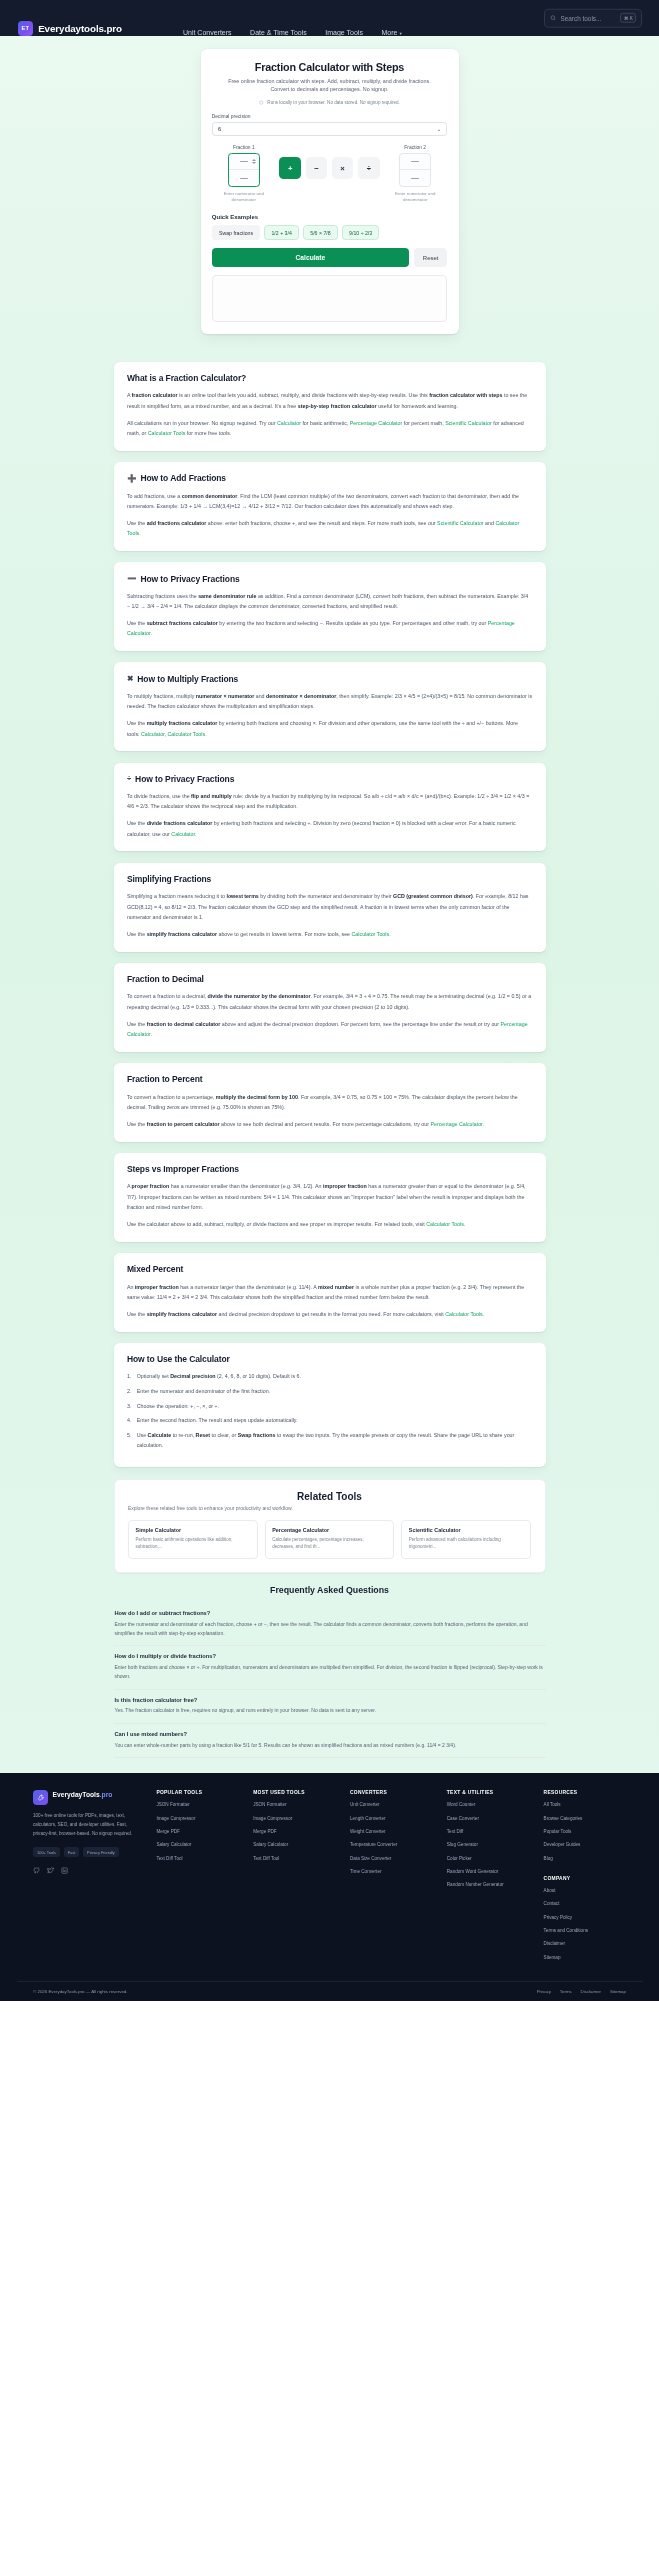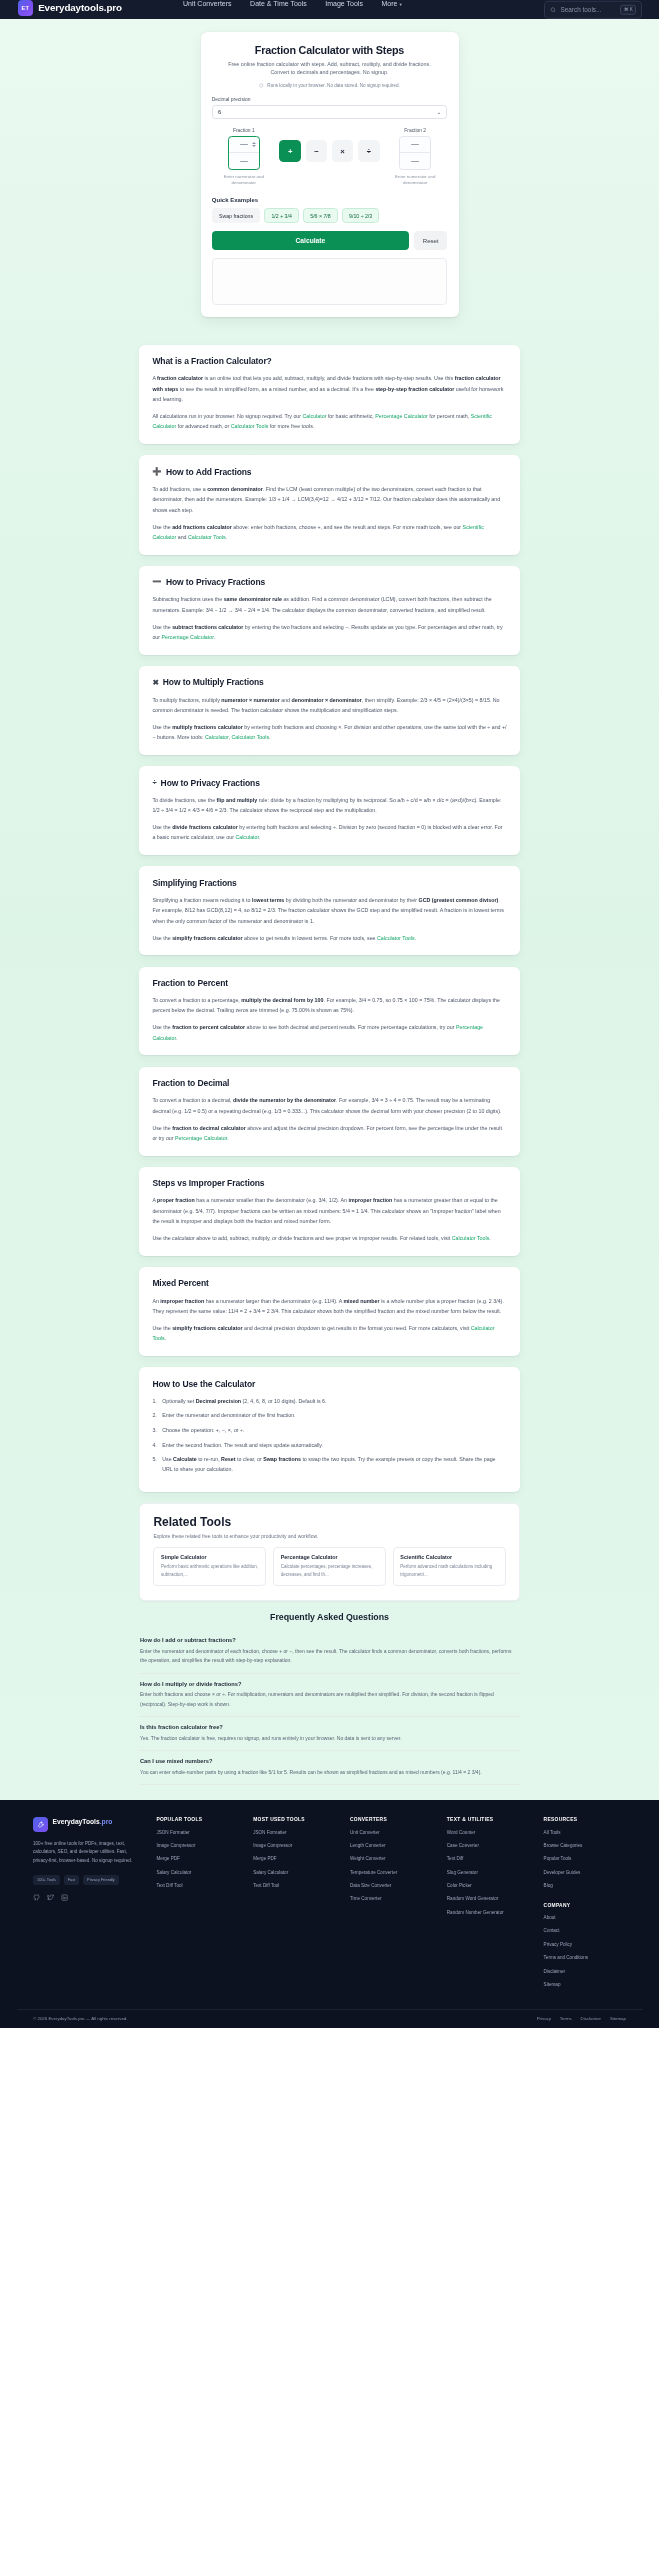--- a/index.html
+++ b/index.html
@@ -7,23 +7,23 @@
     width: 659px;
     font-family: "Liberation Sans", sans-serif;
     background: #ffffff;
     color: #1f2937;
     -webkit-font-smoothing: antialiased;
   }
 
   
   .navbar {
     background: #141b2d;
-    height: 19px;
+    height: 36px;
     display: flex;
-    align-items: flex-start;
+    align-items: flex-end;
     padding: 0 17.5px;
     position: relative;
   }
   .brand { display: flex; align-items: center; gap: 5.2px; }
   .brand-badge {
     width: 15.5px; height: 15.5px; border-radius: 4.1px;
     background: linear-gradient(135deg,#4f63e8 0%, #7b4ff0 60%, #8b5cf6 100%);
     color:#fff; font-size: 5.7px; font-weight: 700;
     display:flex; align-items:center; justify-content:center;
     letter-spacing:0.2px;
@@ -116,21 +116,21 @@
   .btn-reset {
     width: 33px; height:19.6px; border-radius:4.1px; background:#f1f2f4; color:#3b4252;
     font-size:6px; border:none; cursor:pointer;
   }
   .result-panel {
     margin-top: 7.2px; height: 47px; border:0.5px solid #e7eaef; border-radius:4.6px; background:#fdfdfe;
   }
 
   
   .content { background: linear-gradient(180deg,#e4f7ec 0%, #ddf5e7 40%, #e3f7ec 100%); padding: 12.4px 0 14.4px; }
-  .wrap { width: 381px; margin: 0 auto; }
+  .wrap { width: 432px; margin: 0 auto; }
   .sec-card {
     background:#ffffff; border-radius: 5.7px; padding: 11.3px 13.4px 12.4px;
     box-shadow: 0 0.5px 1px rgba(16,24,40,.06), 0 3.1px 9.3px rgba(16,24,40,.045);
     margin-bottom: 11.3px;
   }
   .sec-h2 {
     font-size: 8.5px; font-weight: 700; color:#151d2e; letter-spacing:-0.1px;
     display:flex; align-items:center; gap:4.1px; margin-bottom: 7.2px;
   }
   .sec-icon { font-size: 7.7px; color:#3d4655; line-height:1; }
@@ -149,21 +149,21 @@
   }
   .steps li b { color:#222b3a; font-weight:700; }
 
   
   .related-card {
     background:#ffffff; border-radius: 5.7px; padding: 11.3px 13.4px 13.4px;
     border:0.5px solid #eceff3;
     box-shadow: 0 0.5px 1px rgba(16,24,40,.04);
     margin-bottom: 11.3px;
   }
-  .related-h { font-size:12px; font-weight:700; color:#151d2e; margin-bottom: 3.6px; }
+  .related-h { font-size:10px; font-weight:700; color:#151d2e; margin-bottom: 3.6px; text-align: center; }
   .related-sub { font-size: 5px; color:#6b7484; margin-bottom: 8.2px; }
   .tool-grid { display:grid; grid-template-columns: repeat(3,1fr); gap: 6.7px; }
   .tool-card { border:0.5px solid #e8ebf0; border-radius: 4.1px; padding: 6.2px 6.7px 7.2px; }
   .tool-name { font-size: 5.4px; font-weight:700; color:#1d2635; margin-bottom: 3.1px; }
   .tool-desc { font-size: 4.5px; line-height:1.65; color:#7b8494; }
 
   
   .faq-h { font-size: 8.8px; font-weight:700; color:#151d2e; text-align:center; margin: 3.1px 0 8.2px; }
   .faq-item { border-bottom: 0.5px solid #e3ebe5; padding: 7.2px 1px 7.2px; }
   .faq-q { font-size: 5.7px; font-weight:700; color:#1d2635; margin-bottom: 3.6px; }
@@ -342,31 +342,31 @@
         </div>
         <div class="sec-card">
           <div class="sec-h2">
             <span>Simplifying Fractions</span>
           </div>
           <p class="sec-p">Simplifying a fraction means reducing it to <b>lowest terms</b> by dividing both the numerator and denominator by their <b>GCD (greatest common divisor)</b>. For example, 8/12 has GCD(8,12) = 4, so 8/12 = 2/3. The fraction calculator shows the GCD step and the simplified result. A fraction is in lowest terms when the only common factor of the numerator and denominator is 1.</p>
           <p class="sec-p">Use the <b>simplify fractions calculator</b> above to get results in lowest terms. For more tools, see <a class="lnk" href="#">Calculator Tools</a>.</p>
         </div>
         <div class="sec-card">
           <div class="sec-h2">
+            <span>Fraction to Decimal</span>
+          </div>
+          <p class="sec-p">To convert a fraction to a decimal, <b>divide the numerator by the denominator</b>. For example, 3/4 = 3 ÷ 4 = 0.75. The result may be a terminating decimal (e.g. 1/2 = 0.5) or a repeating decimal (e.g. 1/3 = 0.333...). This calculator shows the decimal form with your chosen precision (2 to 10 digits).</p>
+          <p class="sec-p">Use the <b>fraction to decimal calculator</b> above and adjust the decimal precision dropdown. For percent form, see the percentage line under the result or try our <a class="lnk" href="#">Percentage Calculator</a>.</p>
+        </div>
+        <div class="sec-card">
+          <div class="sec-h2">
             <span>Fraction to Percent</span>
           </div>
           <p class="sec-p">To convert a fraction to a percentage, <b>multiply the decimal form by 100</b>. For example, 3/4 = 0.75, so 0.75 × 100 = 75%. The calculator displays the percent below the decimal. Trailing zeros are trimmed (e.g. 75.00% is shown as 75%).</p>
           <p class="sec-p">Use the <b>fraction to percent calculator</b> above to see both decimal and percent results. For more percentage calculations, try our <a class="lnk" href="#">Percentage Calculator</a>.</p>
-        </div>
-        <div class="sec-card">
-          <div class="sec-h2">
-            <span>Fraction to Decimal</span>
-          </div>
-          <p class="sec-p">To convert a fraction to a decimal, <b>divide the numerator by the denominator</b>. For example, 3/4 = 3 ÷ 4 = 0.75. The result may be a terminating decimal (e.g. 1/2 = 0.5) or a repeating decimal (e.g. 1/3 = 0.333...). This calculator shows the decimal form with your chosen precision (2 to 10 digits).</p>
-          <p class="sec-p">Use the <b>fraction to decimal calculator</b> above and adjust the decimal precision dropdown. For percent form, see the percentage line under the result or try our <a class="lnk" href="#">Percentage Calculator</a>.</p>
         </div>
         <div class="sec-card">
           <div class="sec-h2">
             <span>Steps vs Improper Fractions</span>
           </div>
           <p class="sec-p">A <b>proper fraction</b> has a numerator smaller than the denominator (e.g. 3/4, 1/2). An <b>improper fraction</b> has a numerator greater than or equal to the denominator (e.g. 5/4, 7/7). Improper fractions can be written as mixed numbers: 5/4 = 1 1/4. This calculator shows an "Improper fraction" label when the result is improper and displays both the fraction and mixed number form.</p>
           <p class="sec-p">Use the calculator above to add, subtract, multiply, or divide fractions and see proper vs improper results. For related tools, visit <a class="lnk" href="#">Calculator Tools</a>.</p>
         </div>
         <div class="sec-card">
           <div class="sec-h2">

